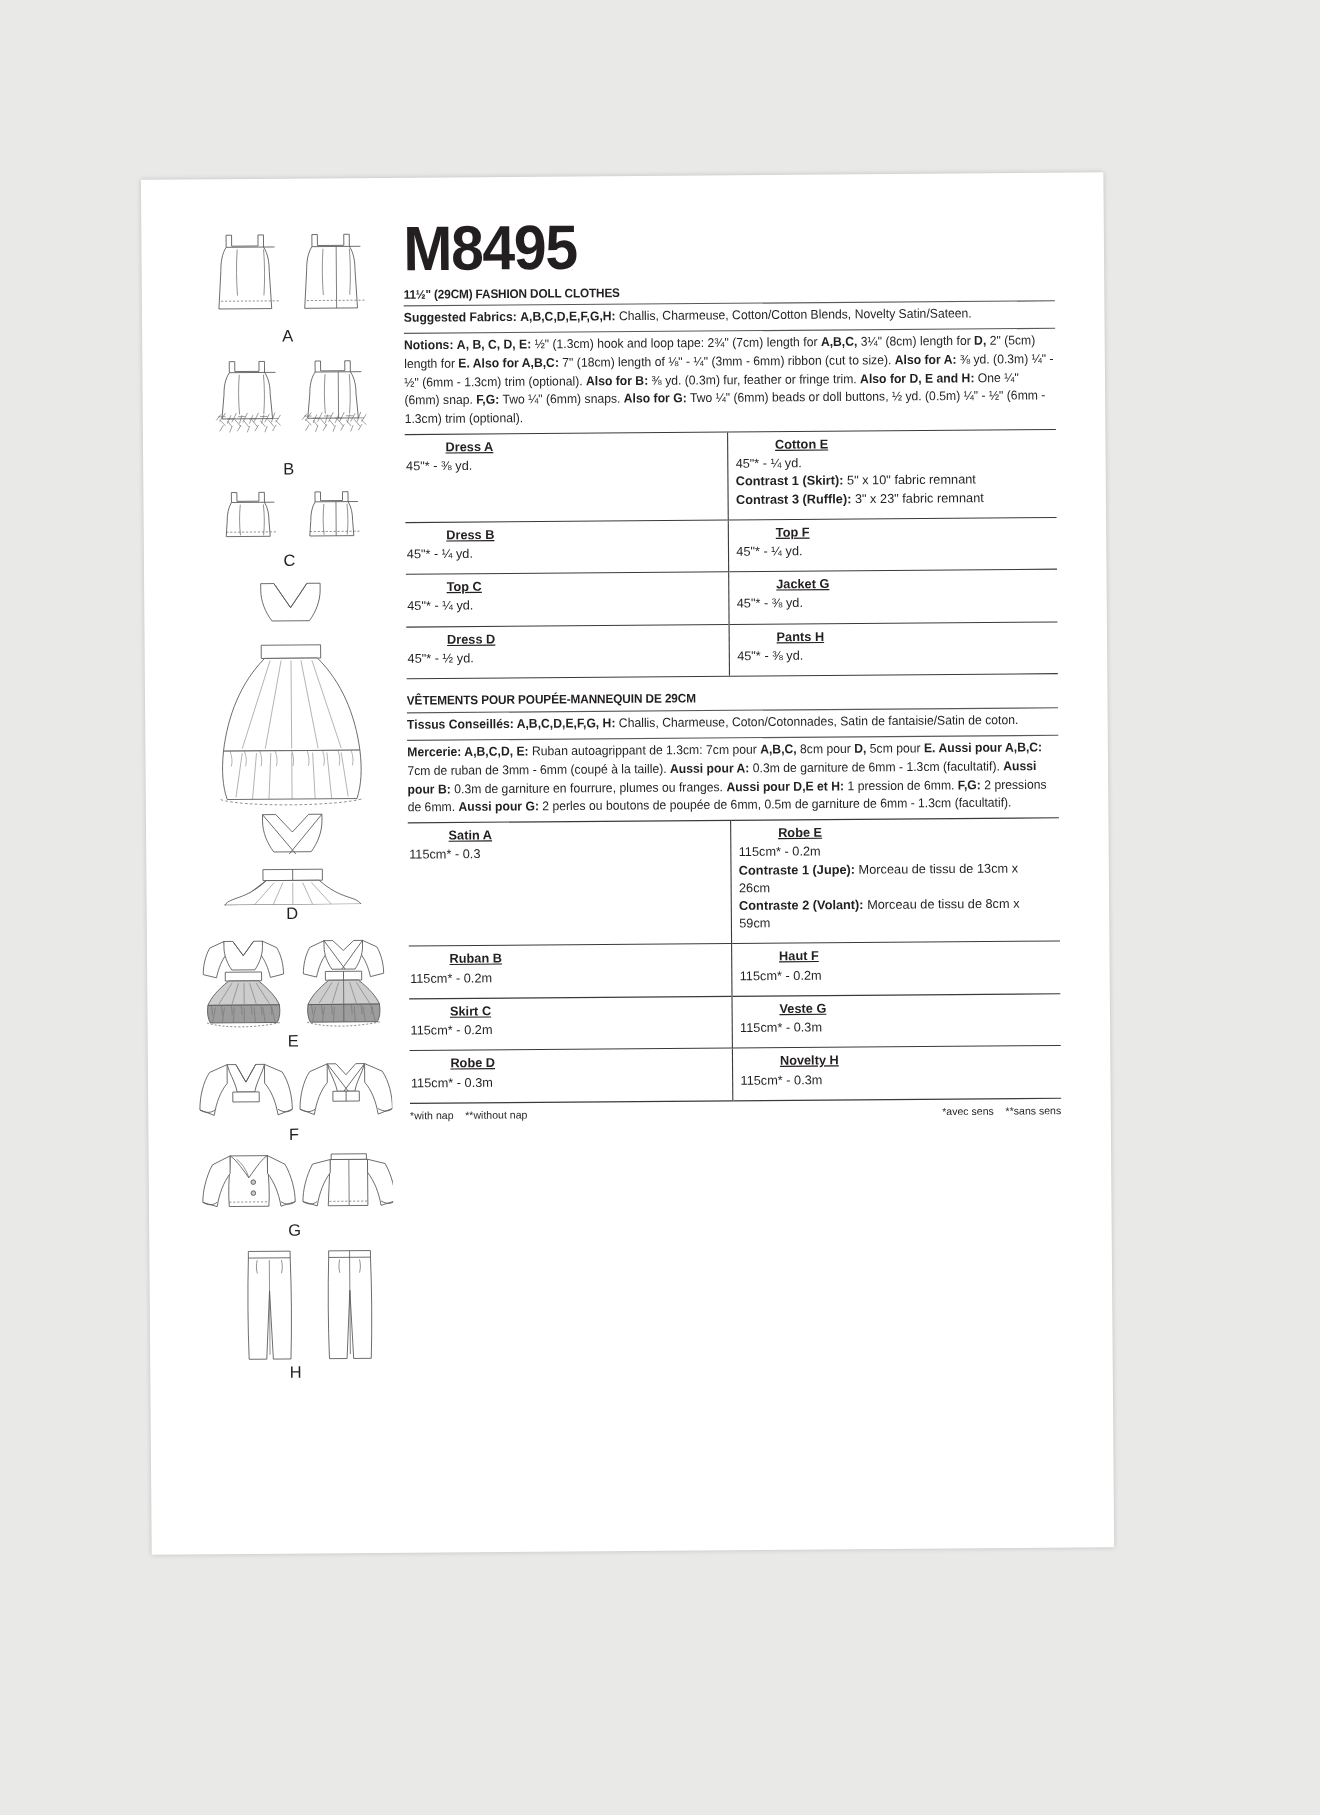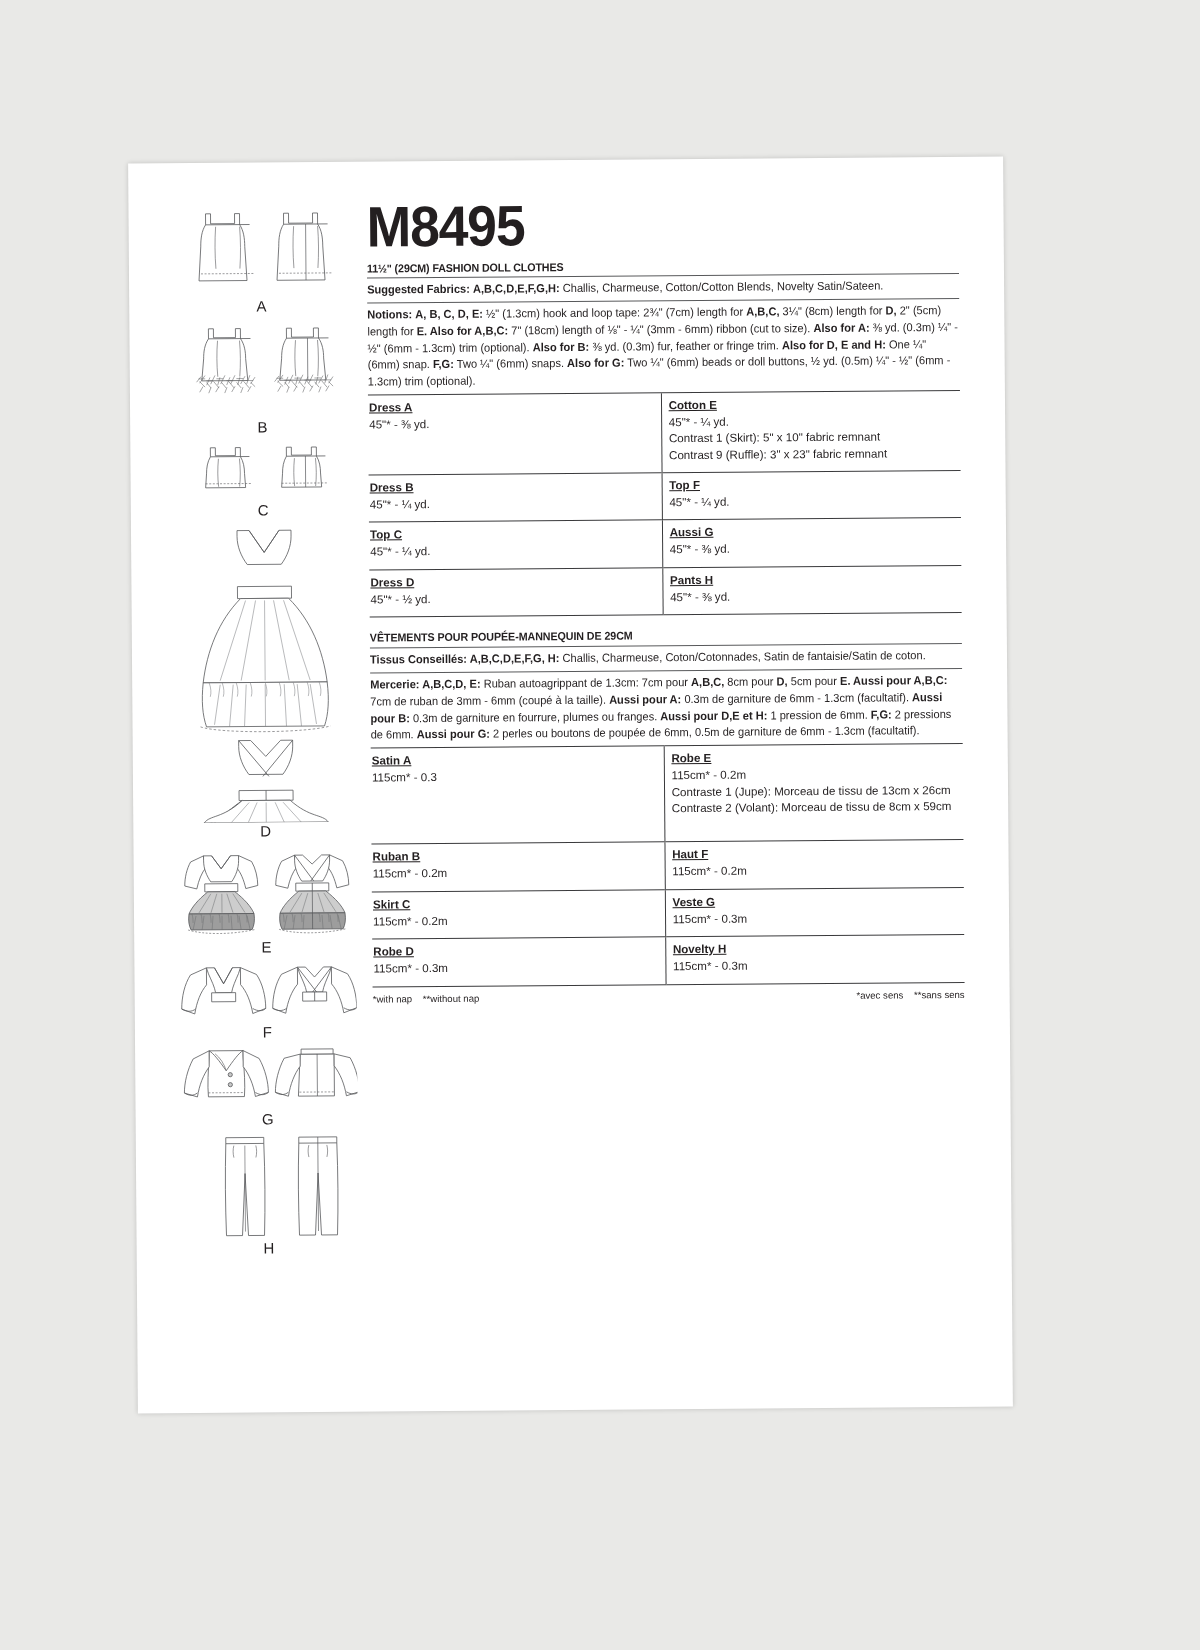--- a/index.html
+++ b/index.html
@@ -126,23 +126,24 @@
   table.fabric td.col-right {
     border-left: 1.3px solid #3a3a3c;
     padding-left: 7px;
   }
   table.fabric tr.last td { border-bottom: 1.3px solid #3a3a3c; }
   .item-name {
     font-weight: bold;
     text-decoration: underline;
     display: inline-block;
     margin-bottom: 1px;
+    margin-left: 36px;
   }
   .item-line { display: block; }
-  .item-line b { font-weight: normal; }
+  .item-line b { font-weight: bold; }
   .blank { visibility: hidden; }
 
   .footnotes {
     display: flex;
     justify-content: space-between;
     font-family: "Liberation Sans", sans-serif;
     font-size: 9.6px;
     color: #231f20;
     padding-top: 6px;
   }
@@ -398,40 +399,40 @@
               <td>
                 <span class="item-name">Dress A</span>
                 <span class="item-line">45"* - ⅜ yd.</span>
                 <span class="item-line blank">&nbsp;</span>
                 <span class="item-line blank">&nbsp;</span>
               </td>
               <td class="col-right">
                 <span class="item-name">Cotton E</span>
                 <span class="item-line">45"* - ¼ yd.</span>
                 <span class="item-line"><b>Contrast 1 (Skirt):</b><span> 5"  x 10" fabric remnant</span></span>
-                <span class="item-line"><b>Contrast 9 (Ruffle):</b><span> 3"  x 23" fabric remnant</span></span>
+                <span class="item-line"><b>Contrast 3 (Ruffle):</b><span> 3"  x 23" fabric remnant</span></span>
               </td>
             </tr>
             <tr>
               <td>
                 <span class="item-name">Dress B</span>
                 <span class="item-line">45"* - ¼ yd.</span>
               </td>
               <td class="col-right">
                 <span class="item-name">Top F</span>
                 <span class="item-line">45"* - ¼ yd.</span>
               </td>
             </tr>
             <tr>
               <td>
                 <span class="item-name">Top C</span>
                 <span class="item-line">45"* - ¼ yd.</span>
               </td>
               <td class="col-right">
-                <span class="item-name">Aussi G</span>
+                <span class="item-name">Jacket G</span>
                 <span class="item-line">45"* - ⅜ yd.</span>
               </td>
             </tr>
             <tr class="last">
               <td>
                 <span class="item-name">Dress D</span>
                 <span class="item-line">45"* - ½ yd.</span>
               </td>
               <td class="col-right">
                 <span class="item-name">Pants H</span>

